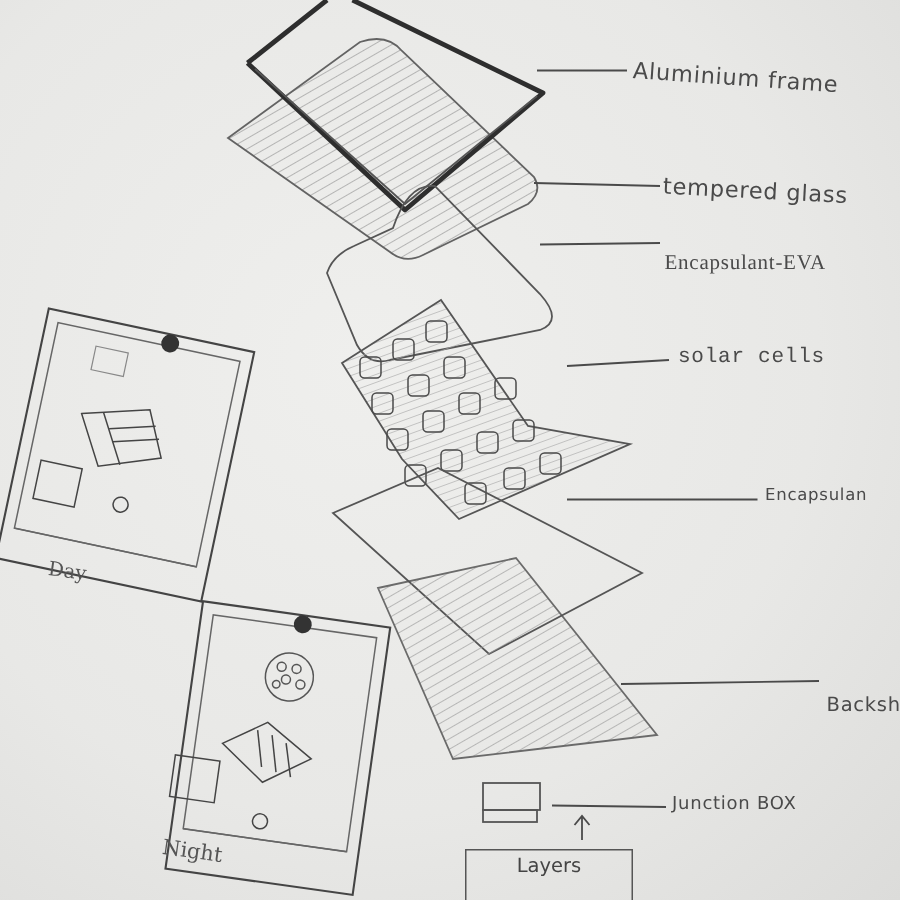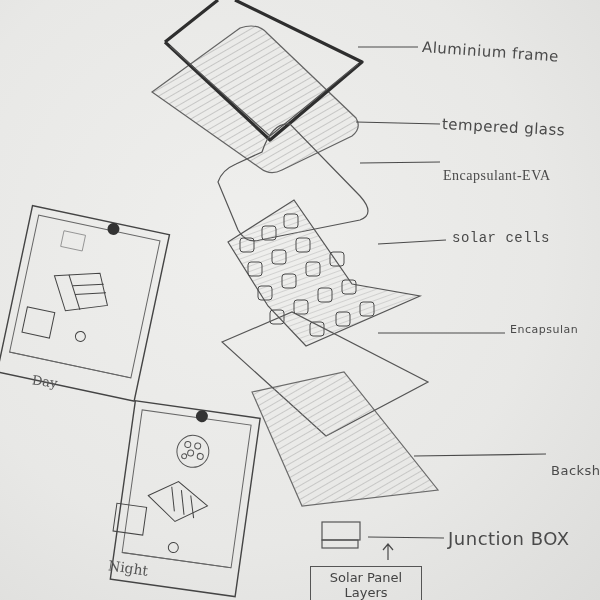--- a/index.html
+++ b/index.html
@@ -148,21 +148,20 @@
     <line x1="130" y1="560" x2="240" y2="560" stroke="#666" stroke-width="1"></line>
   </g>
 </svg>
 
 <div class="label" style="left:422px;top:38px;transform:rotate(4deg);">Aluminium frame</div>
 <div class="label" style="left:442px;top:115px;transform:rotate(3deg);">tempered glass</div>
 <div class="label" style="left:443px;top:168px;font-size:14px;font-family:Liberation Serif, serif;">Encapsulant-EVA</div>
 <div class="label" style="left:452px;top:230px;font-size:14px;font-family:Liberation Mono, monospace;">solar cells</div>
 <div class="label" style="left:510px;top:323px;font-size:11px;">Encapsulan</div>
 <div class="label" style="left:551px;top:445px;font-size:13px;margin-top:18px;">Backsh</div>
-<div class="label" style="left:448px;top:528px;font-size:18px;">Junction BOX</div>
+<div class="label" style="left:448px;top:528px;font-size:12px;">Junction BOX</div>
 
 <div class="title-box">
-  <div>Solar Panel</div>
   <div>Layers</div>
 </div>
 
 <div class="caption" style="left:32px;top:374px;transform:rotate(8deg);">Day</div>
 <div class="caption" style="left:108px;top:560px;transform:rotate(8deg);font-size:14px;">Night</div>
 
 </body></html>

